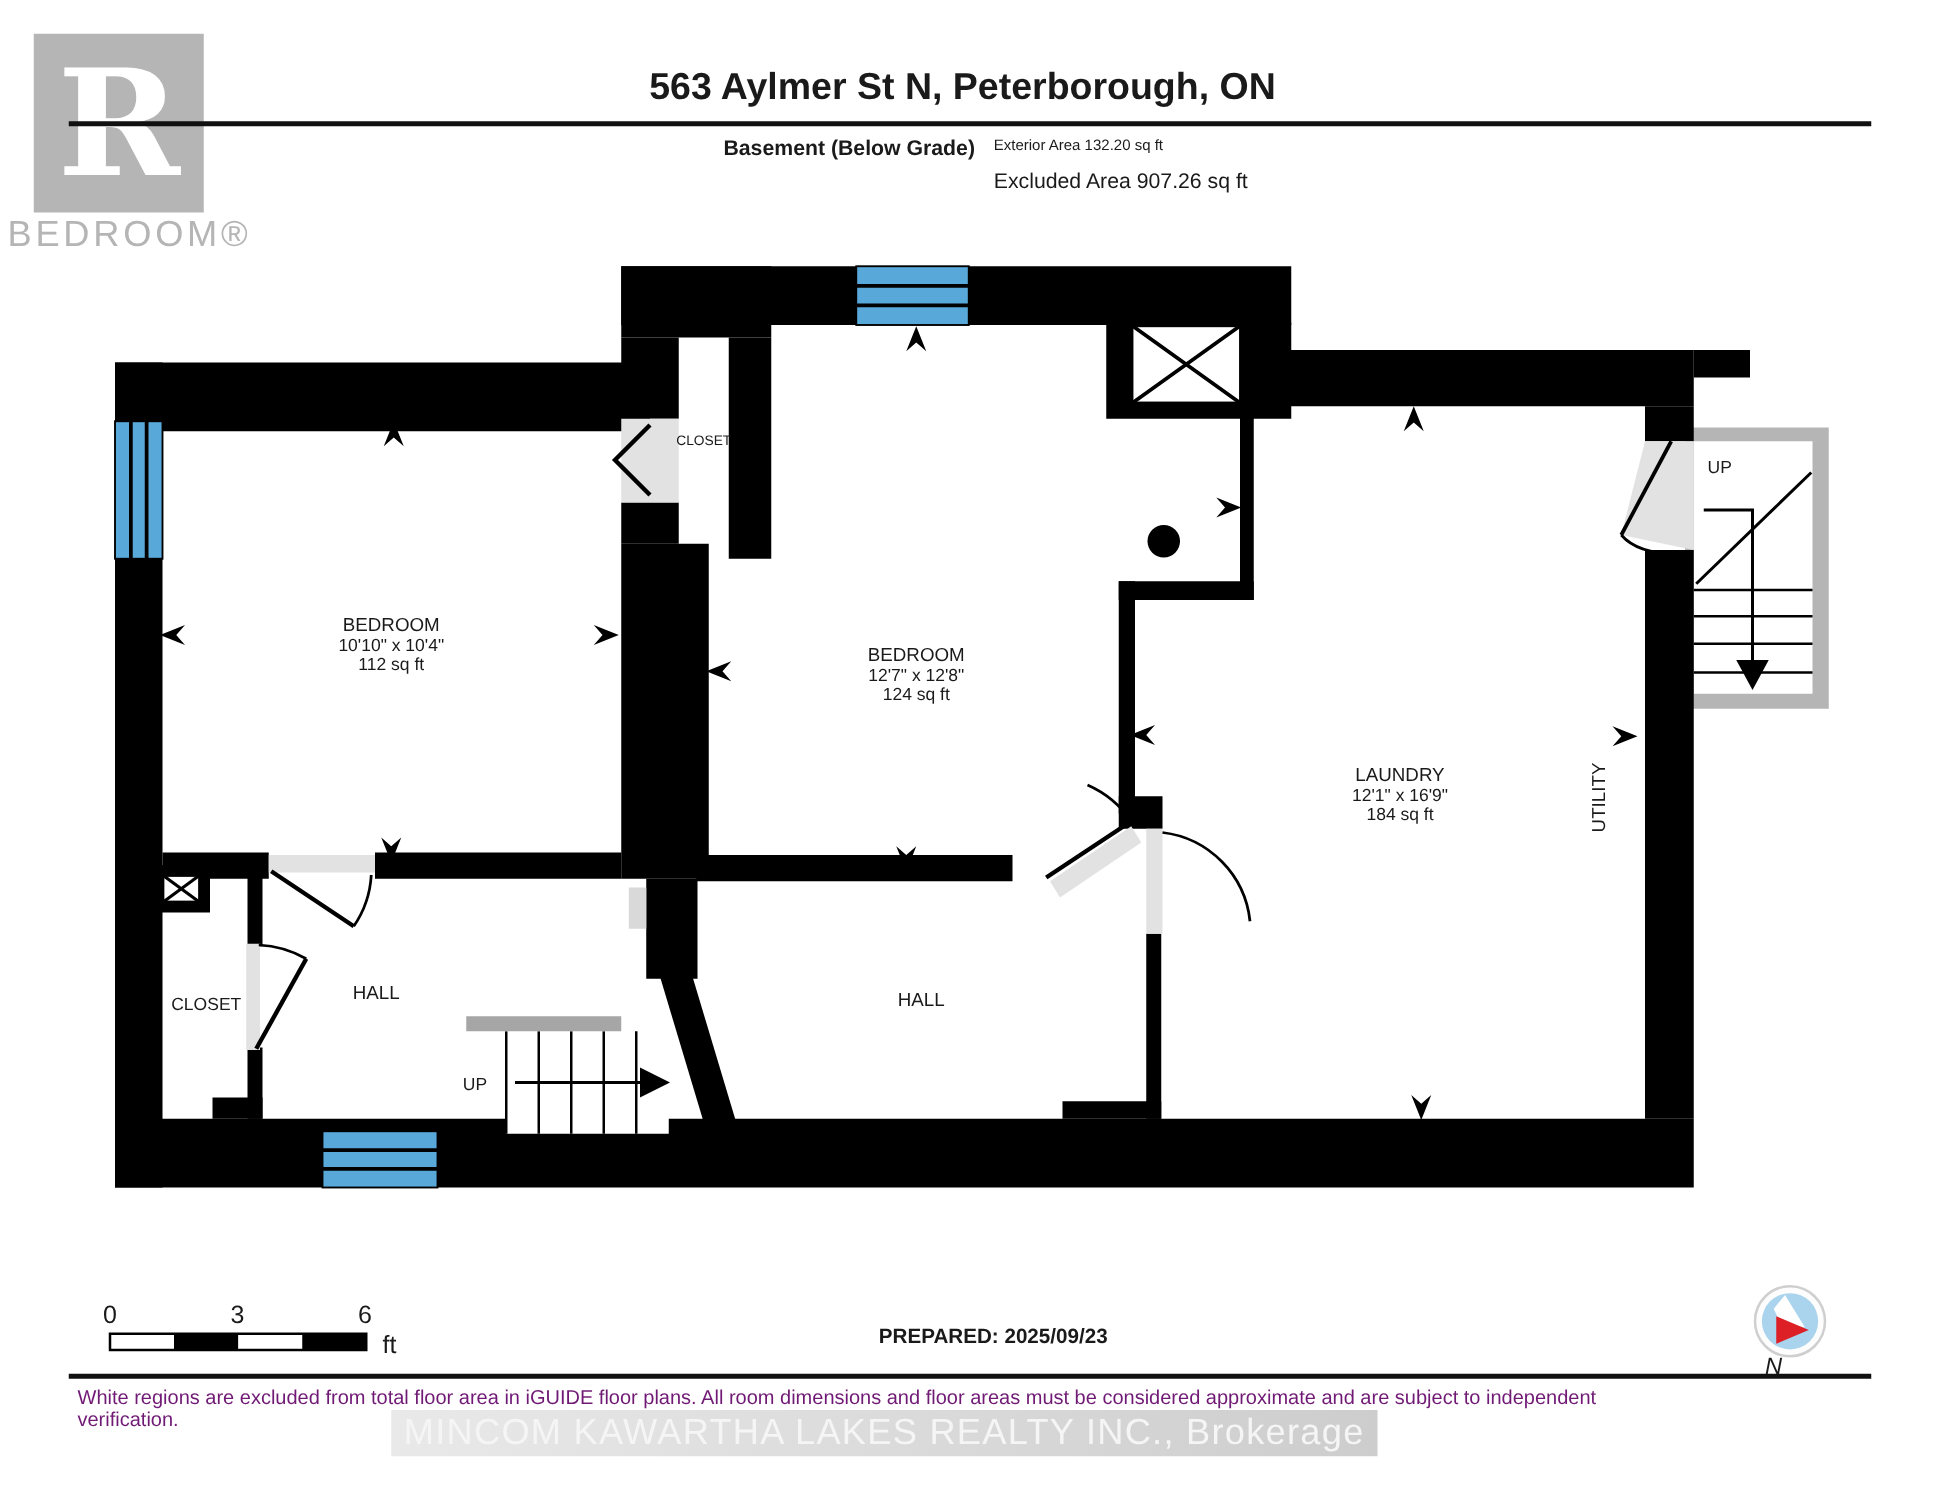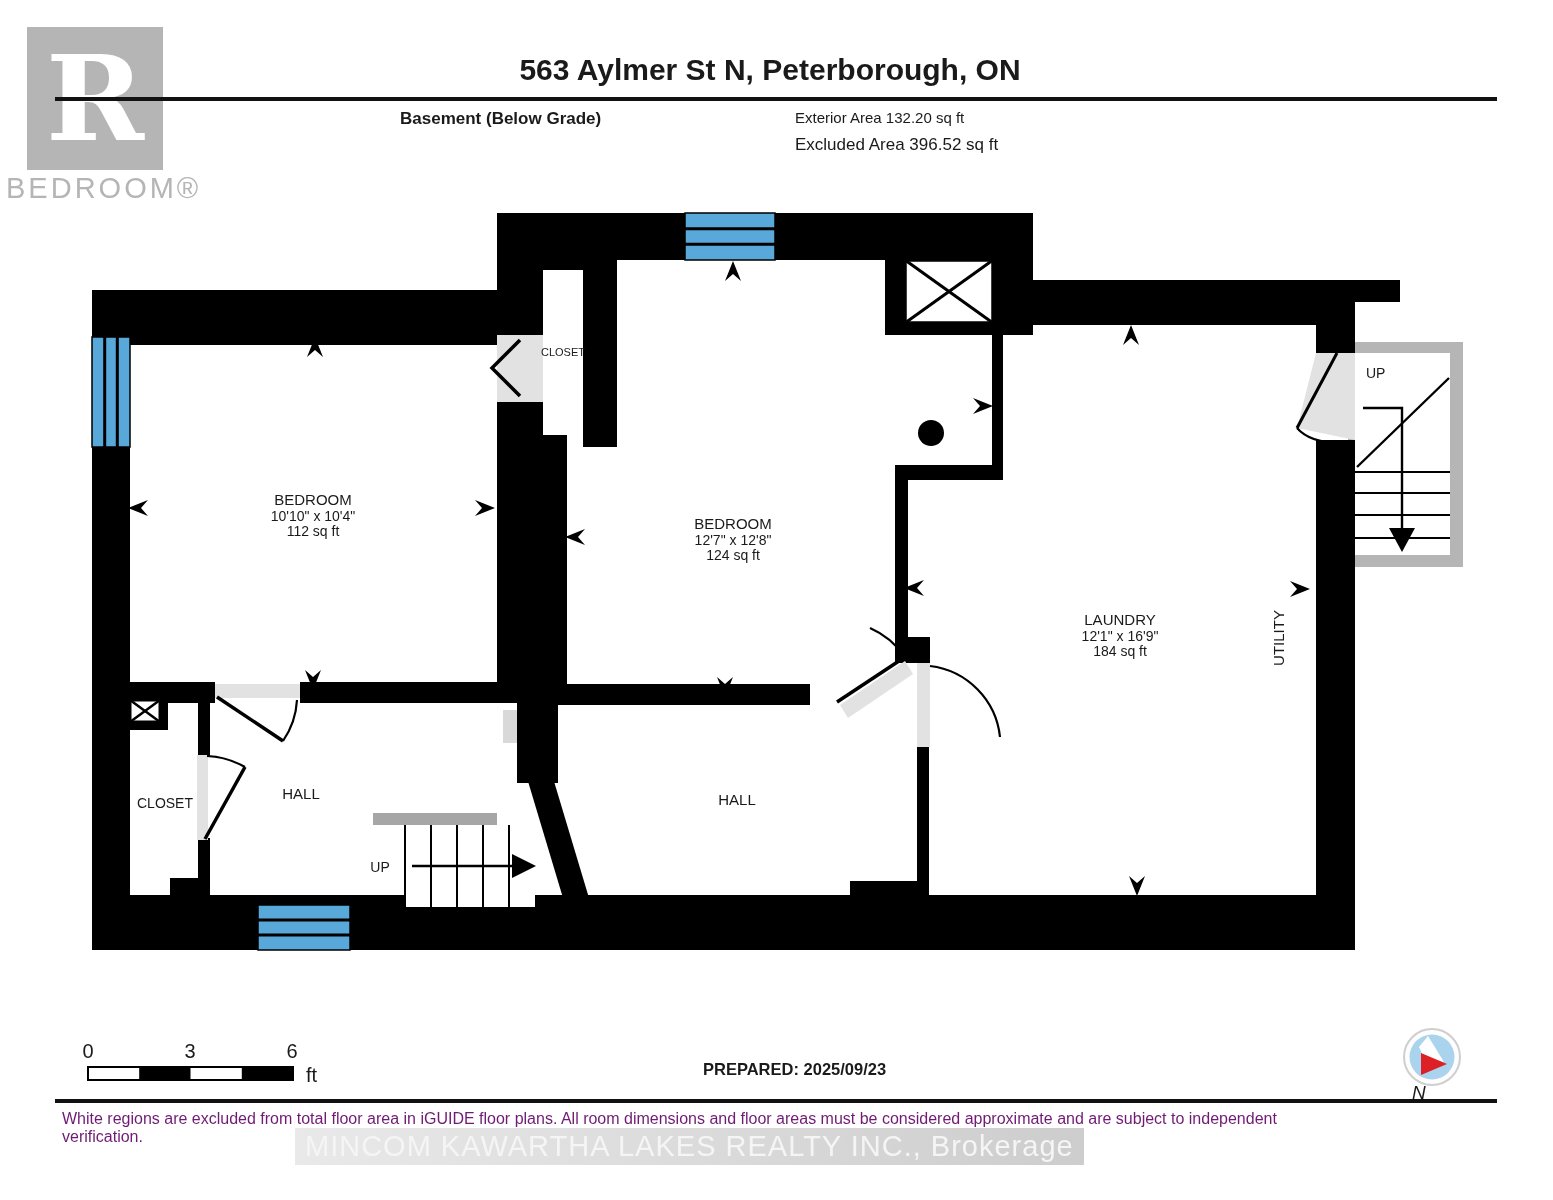--- a/index.html
+++ b/index.html
@@ -5,44 +5,44 @@
   html,body{margin:0;padding:0;background:#fff;}
   body{width:1553px;height:1200px;position:relative;overflow:hidden;
        font-family:"Liberation Sans", sans-serif;color:#1a1a1a;}
   .abs{position:absolute;}
   .logo-box{left:27px;top:27px;width:136px;height:143px;background:#b5b5b5;
             display:flex;align-items:center;justify-content:center;z-index:1;}
   .logo-r{color:#fff;font-family:"DejaVu Serif",serif;font-weight:bold;font-size:118px;line-height:1;}
   .logo-word{left:6px;top:172px;font-size:29px;letter-spacing:3px;color:#b5b5b5;z-index:1;}
   .title{left:0;top:53px;width:1540px;text-align:center;font-size:30px;font-weight:bold;z-index:2;}
   .title-rule{left:55px;top:97px;width:1442px;height:4px;background:#111;z-index:3;}
-  .floor-label{left:400px;top:109px;width:380px;text-align:left;font-size:17px;font-weight:bold;}
-  .area-line1{left:795px;top:109px;font-size:15px;}
+  .floor-label{left:400px;top:109px;width:380px;text-align:right;font-size:17px;font-weight:bold;}
+  .area-line1{left:795px;top:109px;font-size:12px;}
   .area-line2{left:795px;top:135px;font-size:17px;}
   .prepared{left:703px;top:1060px;font-size:16.5px;font-weight:bold;}
   .footer-rule{left:55px;top:1099px;width:1442px;height:4px;background:#111;}
   .disclaimer{left:62px;top:1110px;width:1300px;font-size:16px;color:#701a75;}
-  .watermark{left:295px;top:1128px;font-size:29px;color:#f5f5f5;
+  .watermark{left:313px;top:1128px;font-size:29px;color:#f5f5f5;
              background:linear-gradient(90deg,#e9e9e9,#cdcdcd);
              padding:2px 10px;letter-spacing:1px;white-space:nowrap;z-index:4;}
   svg.plan{position:absolute;left:0;top:0;z-index:0;font-family:"Liberation Sans",sans-serif;}
   svg text{fill:#1a1a1a;}
 </style>
 </head>
 <body>
 
 <div class="abs logo-box">
   <span class="logo-r">R</span>
 </div>
 <div class="abs logo-word">BEDROOM®</div>
 <div class="abs title">563 Aylmer St N, Peterborough, ON</div>
 <div class="abs title-rule"></div>
 <div class="abs floor-label">Basement (Below Grade)</div>
 <div class="abs area-line1">Exterior Area 132.20 sq ft</div>
-<div class="abs area-line2">Excluded Area 396.52 sq ft</div>
+<div class="abs area-line2">Excluded Area 907.26 sq ft</div>
 
 <svg class="plan" width="1553" height="1200" viewBox="0 0 1553 1200">
   <defs>
     <path id="arr" d="M0,-11 L-8,9 L0,2 L8,9 Z"></path>
   </defs>
 
   <g>
     <rect x="1348" y="342" width="115" height="225" fill="#b5b5b5"></rect>
     <rect x="1355" y="353" width="95" height="202" fill="#ffffff"></rect>
     <g stroke="#000" stroke-width="2">

